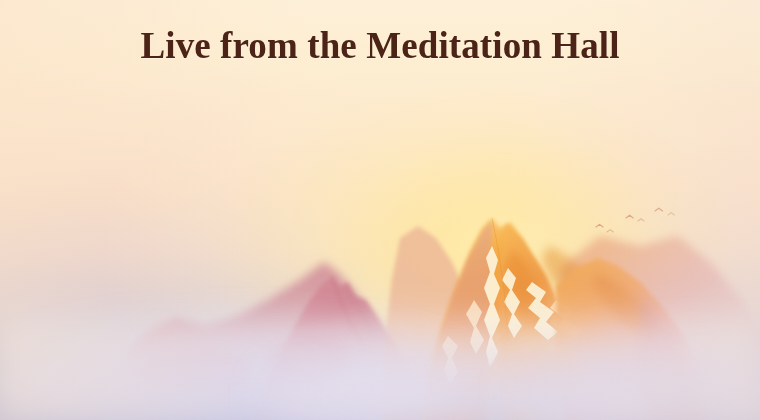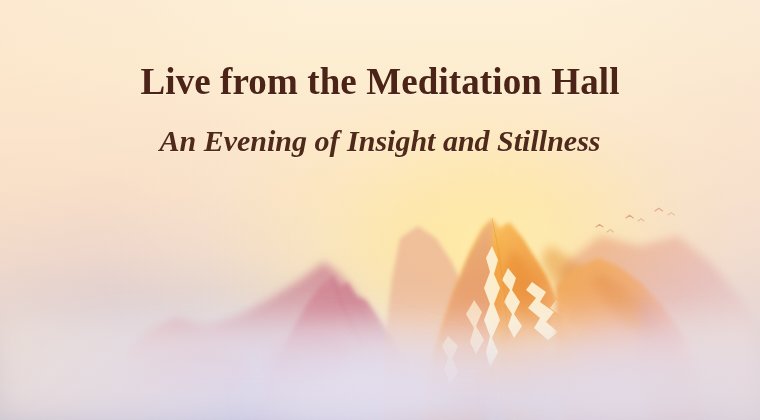--- a/index.html
+++ b/index.html
@@ -57,21 +57,20 @@
     pointer-events: none;
   }
 
   .headings {
     position: absolute;
     left: 0;
     top: 0;
     width: 760px;
     text-align: center;
     z-index: 5;
-    margin-top: 36px;
   }
 
   .title {
     margin: 0;
     padding-top: 22px;
     font-size: 37px;
     line-height: 1.28;
     font-weight: bold;
     letter-spacing: 0.1px;
     color: #4b2317;
@@ -273,16 +272,15 @@
       <path d="M668,215 l3.2,-2.4 l3.2,2.4" opacity="0.65"></path>
     </g>
   </svg>
 
   <div class="sky-wash"></div>
 
   <div class="headings">
     <h1 class="title">
       <span class="title-line">Live from the Meditation Hall</span>
     </h1>
-    <p class="subtitle">An Evening of Insight and Stillness</p>
   </div>
 
 </div>
 
 </body></html>

